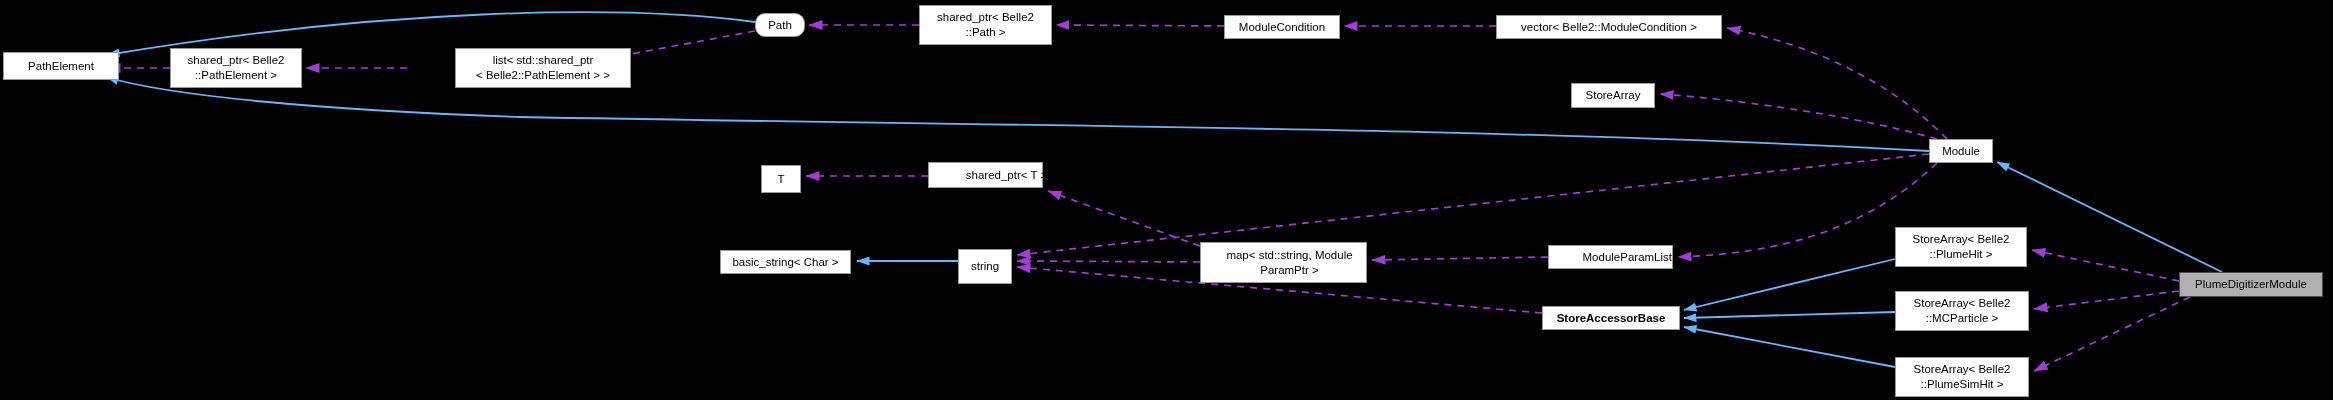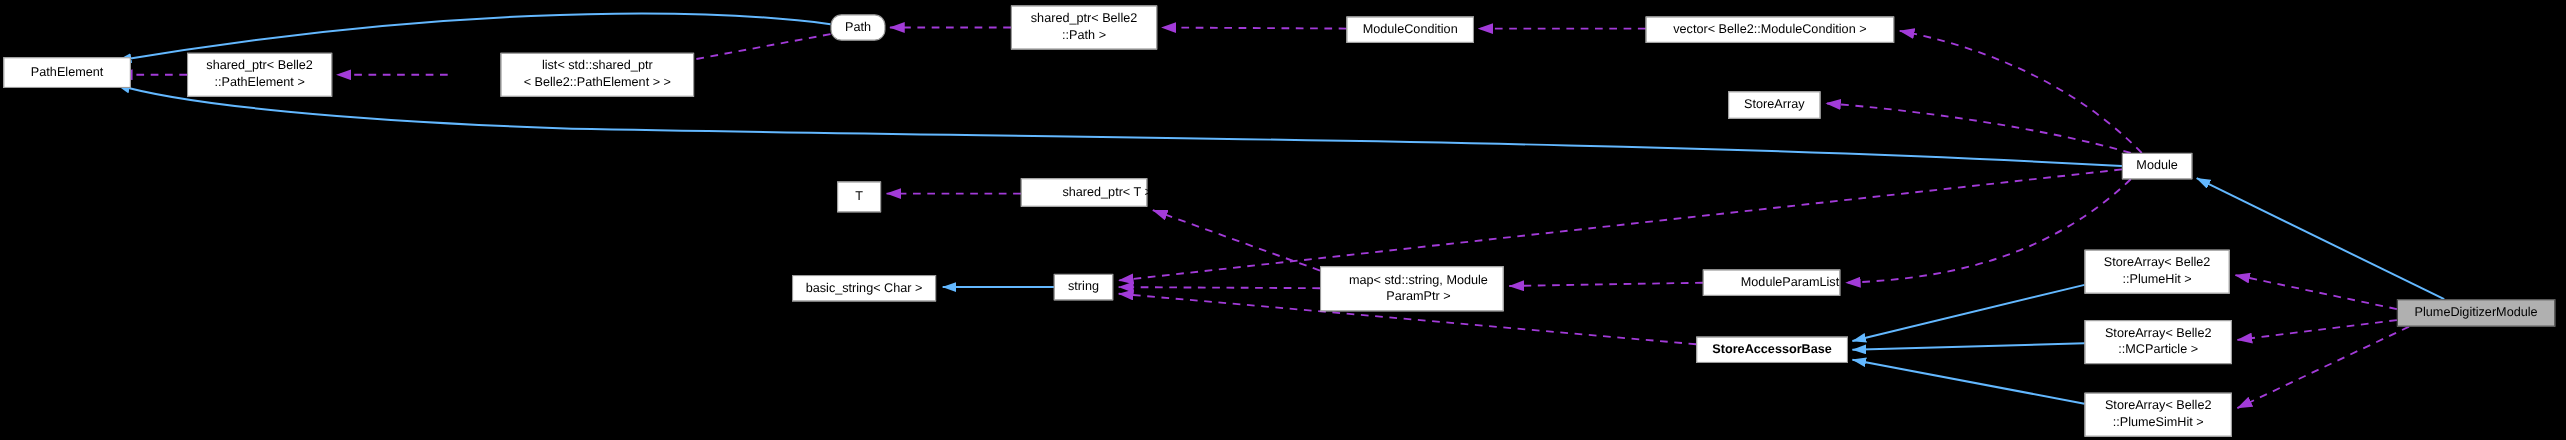--- a/index.html
+++ b/index.html
@@ -107,21 +107,21 @@
     </div>
     <div class="node" style="left: 761px; top: 165px; width: 40px; height: 28px;">
       <span class="line">T</span>
     </div>
     <div class="node" style="left: 928px; top: 162px; width: 115px; height: 26px; padding-left: 42px;">
       <span class="line">shared_ptr&lt; T &gt;</span>
     </div>
     <div class="node" style="left: 708px; top: 250px; width: 131px; height: 24px; margin-left: 12px;">
       <span class="line">basic_string&lt; Char &gt;</span>
     </div>
-    <div class="node" style="left: 958px; top: 249px; width: 54px; height: 24px; text-align: center;">
+    <div class="node" style="left: 958px; top: 249px; width: 54px; height: 35px; text-align: center;">
       <span class="line">string</span>
     </div>
     <div class="node" style="left: 1200px; top: 242px; width: 167px; height: 41px; padding-left: 12px;">
       <span class="line">map&lt; std::string, Module</span>
       <span class="line">ParamPtr &gt;</span>
     </div>
     <div class="node" style="left: 1548px; top: 245px; width: 125px; height: 24px; align-items: flex-end;">
       <span class="line">ModuleParamList</span>
     </div>
     <div class="node" style="left: 1542px; top: 306px; width: 138px; height: 24px; font-weight: bold;">

